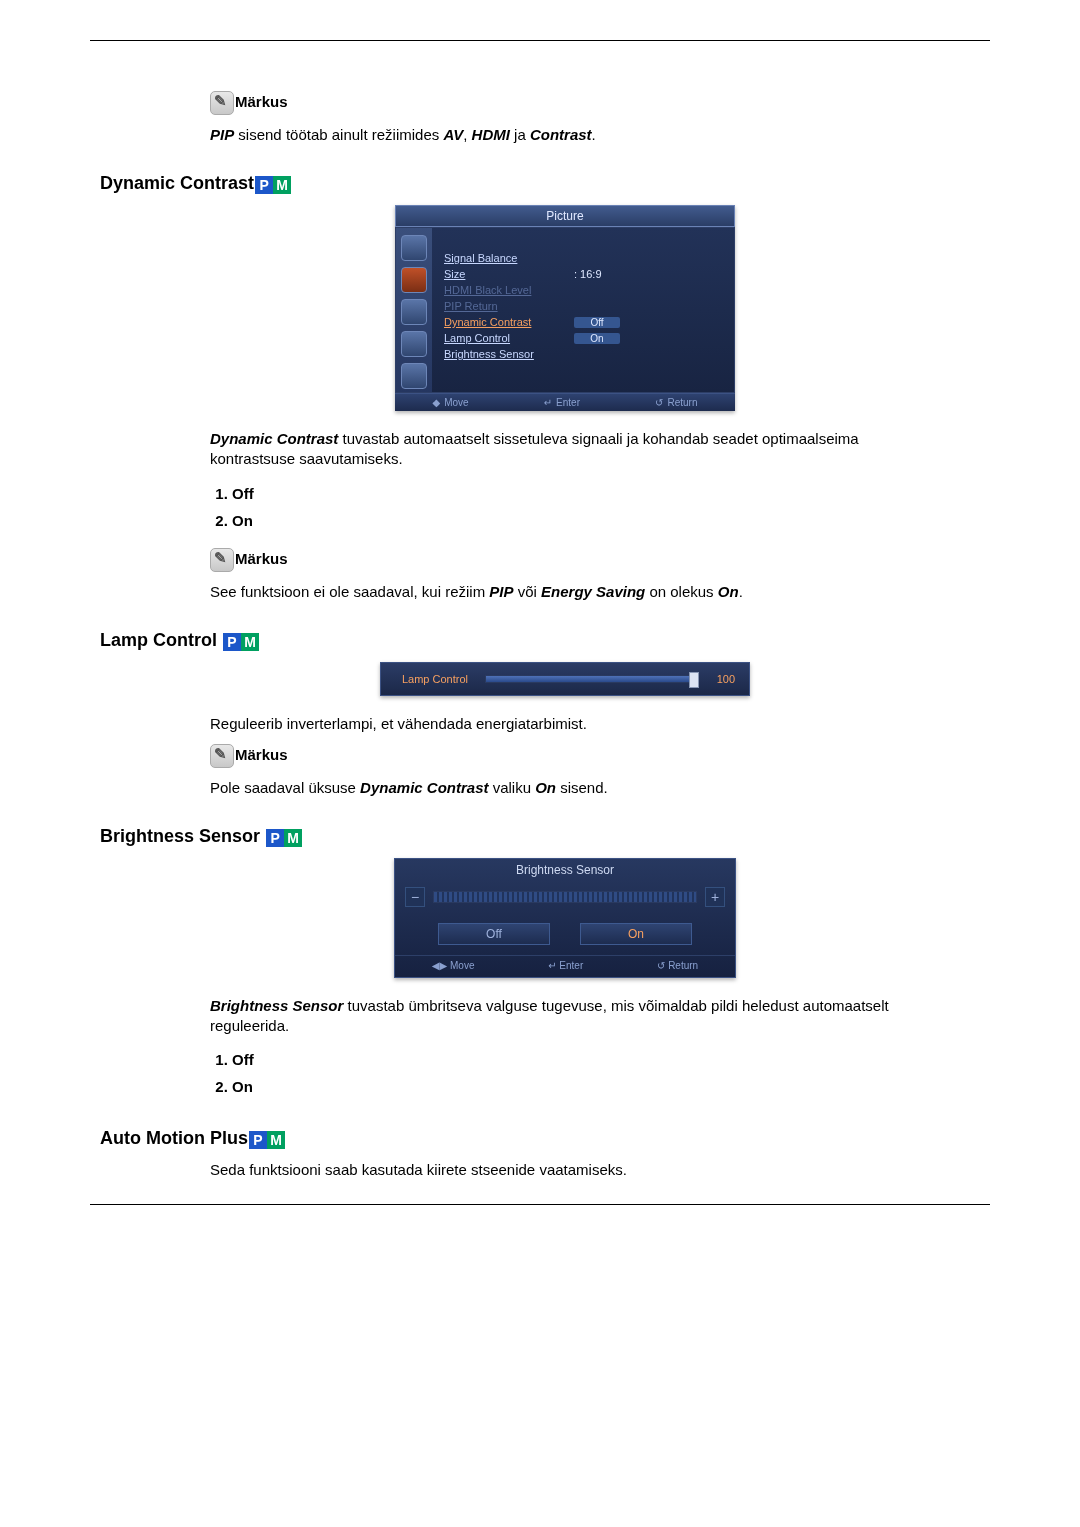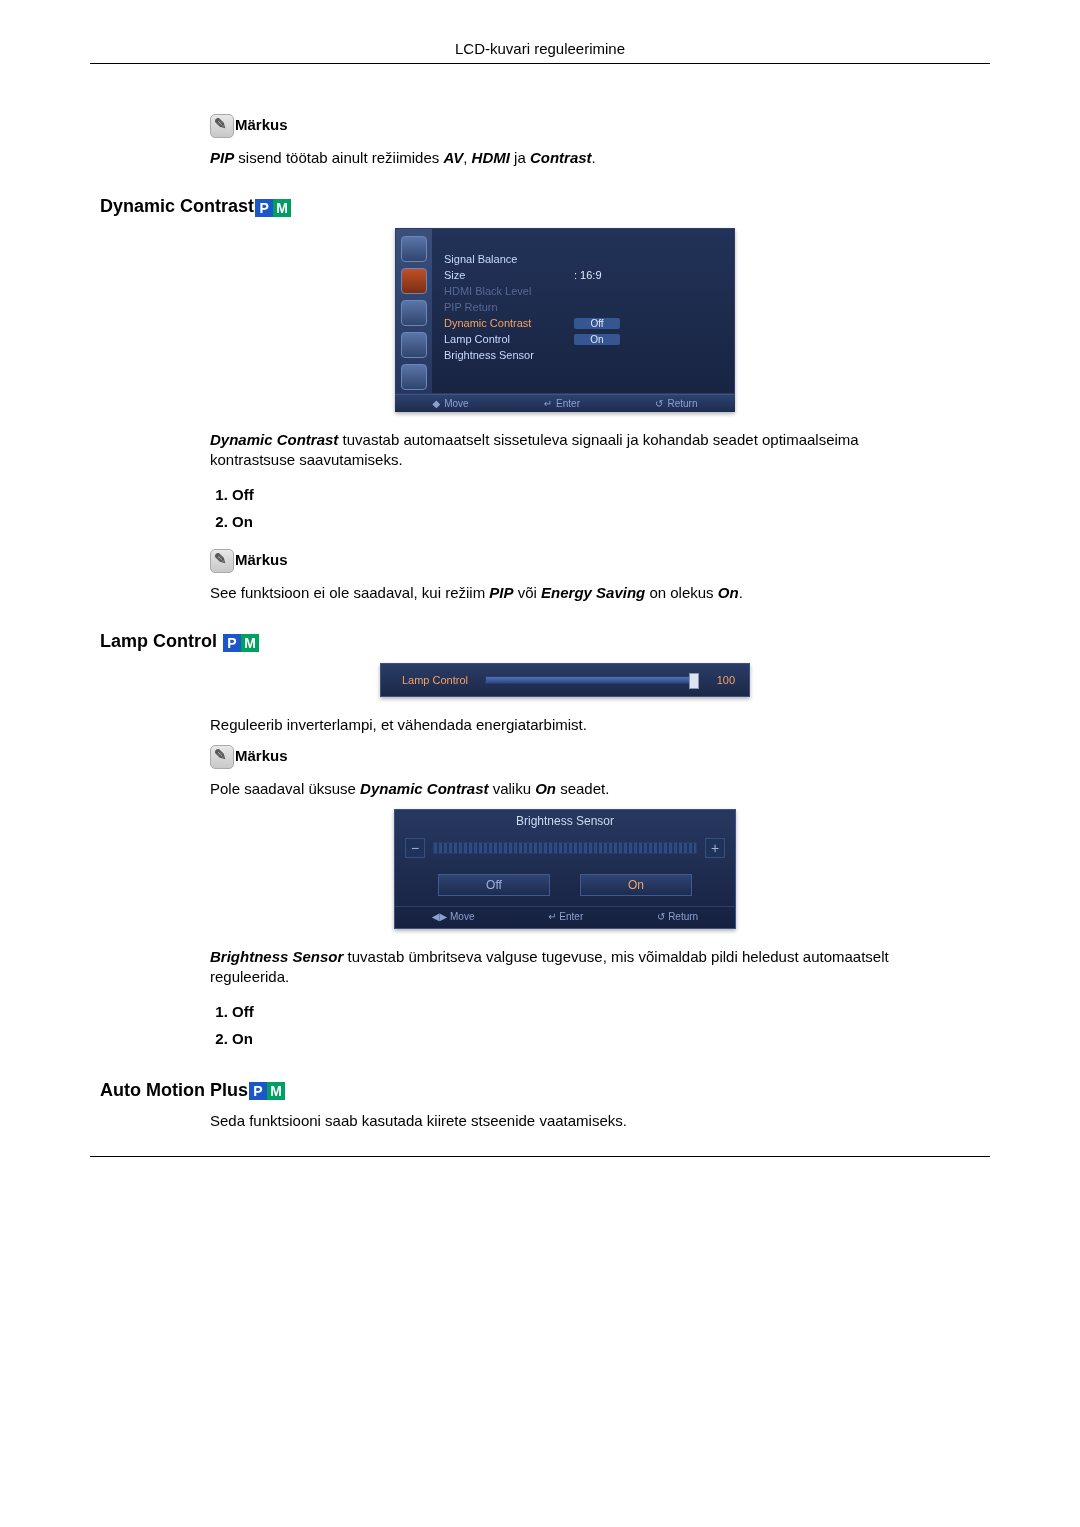--- a/index.html
+++ b/index.html
@@ -104,21 +104,21 @@
     padding-top:4px;
   }
   .osd .side .sicon{
     width:24px;height:24px;margin:3px 0;border-radius:4px;
     background:linear-gradient(#5a75a8,#304670);
     border:1px solid #6d86b8;
   }
   .osd .side .sicon.sel{ background:linear-gradient(#c05028,#7a2e14); }
   .osd .pane{ flex:1; padding:6px 10px 8px 12px; background:linear-gradient(#223258,#182442);}
   .osd .row{ display:flex; align-items:center; height:16px; }
-  .osd .row .lbl{ width:130px; }
+  .osd .row .lbl{ width:130px;text-decoration:underline; }
   .osd .row .val{ color:#dfe8ff; }
   .osd .row.dim .lbl, .osd .row.dim .val{ color:#546896; }
   .osd .row.hi .lbl{ color:#f7a060; }
   .osd .pill{
     display:inline-block; min-width:34px; padding:0 6px;
     background:#355690; color:#dfe8ff; font-size:10px; text-align:center;
     border-radius:2px;
   }
   .osd .foot{
     display:flex; justify-content:space-around;
@@ -191,41 +191,41 @@
   .bsense .foot .mv::before{ content:"◀▶ "; }
   .bsense .foot .en::before{ content:"↵ "; }
   .bsense .foot .rt::before{ content:"↺ "; }
 
   .bold{font-weight:bold;font-style:italic;}
 </style>
 </head>
 <body>
 
 <div class="page">
-  <div class="header-area">LCD-kuvari reguleerimine</div>
   <hr class="rule">
 
   <div class="content">
 
     <div class="body-col">
       <div class="note-line">
         <span class="note-icon"></span><span>Märkus</span>
       </div>
       <p>
         <span class="bold">PIP</span><span> sisend töötab ainult režiimides </span><span class="bold">AV</span><span>, </span><span class="bold">HDMI</span><span> ja </span><span class="bold">Contrast</span><span>.</span>
       </p>
     </div>
 
     <h2 class="section">
       <span>Dynamic Contrast</span><span class="pm-badge"><span class="p">P</span><span class="m">M</span></span>
     </h2>
 
     <div class="body-col">
       <div class="osd-container">
         <div class="osd">
+          <div class="titlebar">Picture</div>
           <div class="main">
             <div class="side">
               <div class="sicon"></div>
               <div class="sicon sel"></div>
               <div class="sicon"></div>
               <div class="sicon"></div>
               <div class="sicon"></div>
             </div>
             <div class="pane">
               <div class="row">
@@ -294,24 +294,27 @@
             </div>
             <span class="num">100</span>
           </div>
         </div>
       </div>
       <p>Reguleerib inverterlampi, et vähendada energiatarbimist.</p>
       <div class="note-line" style="margin-top:2px;">
         <span class="note-icon"></span><span>Märkus</span>
       </div>
       <p>
-        <span>Pole saadaval üksuse </span><span class="bold">Dynamic Contrast</span><span> valiku </span><span class="bold">On</span><span> seadet.</span>
-      </p>
-    </div>
-
+        <span>Pole saadaval üksuse </span><span class="bold">Dynamic Contrast</span><span> valiku </span><span class="bold">On</span><span> sisend.</span>
+      </p>
+    </div>
+
+    <h2 class="section">
+      <span>Brightness Sensor</span> <span class="pm-badge"><span class="p">P</span><span class="m">M</span></span>
+    </h2>
     <div class="body-col">
       <div class="osd-container">
         <div class="bsense">
           <div class="titlebar">Brightness Sensor</div>
           <div class="bar">
             <div class="pm">−</div>
             <div class="track"></div>
             <div class="pm">+</div>
           </div>
           <div class="btns">

